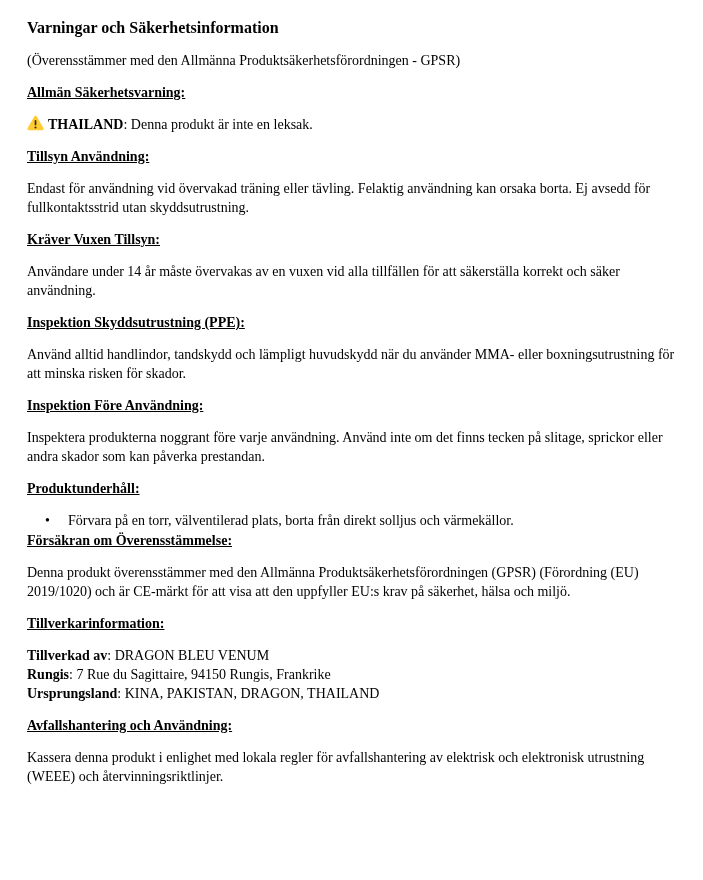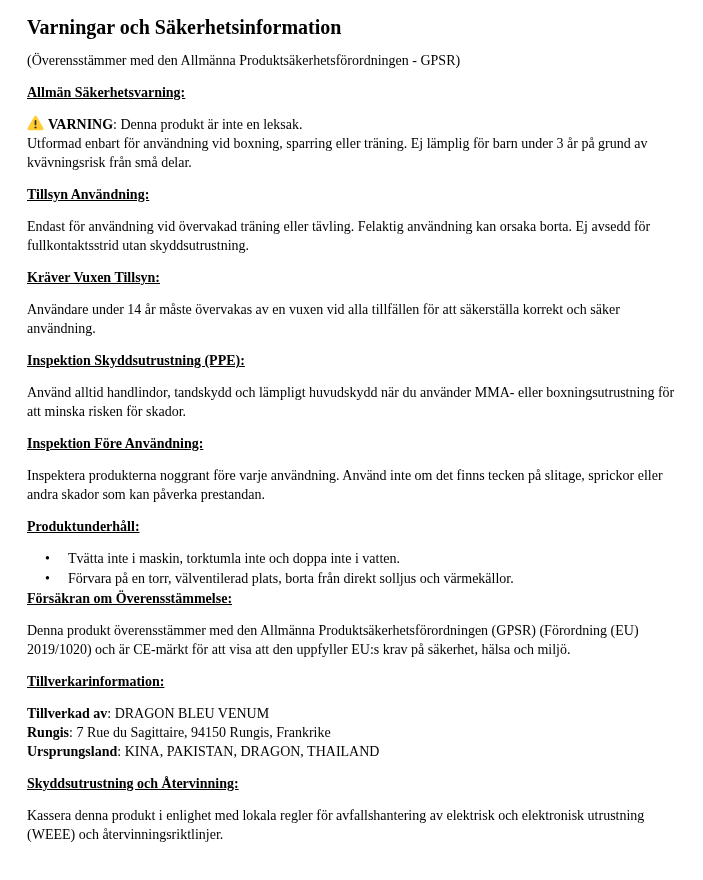--- a/index.html
+++ b/index.html
@@ -10,21 +10,21 @@
     box-sizing: border-box;
     padding: 17px 13px 0 27px;
     font-family: "Liberation Serif", "DejaVu Serif", serif;
     font-size: 14px;
     line-height: 19px;
     color: #000000;
     -webkit-font-smoothing: antialiased;
   }
   p { margin: 0 0 13px 0; }
   .doc-title {
-    font-size: 20px;
+    font-size: 16px;
     font-weight: bold;
     line-height: 21px;
     margin-bottom: 13px;
   }
   .heading { font-weight: bold; text-decoration: underline; }
   b, .bold { font-weight: bold; }
   ul.bullets {
     margin: 0;
     padding: 0;
     list-style: none;
@@ -55,48 +55,46 @@
 
 <p>(Överensstämmer med den Allmänna Produktsäkerhetsförordningen - GPSR)</p>
 
 <p class="heading">Allmän Säkerhetsvarning:</p>
 
 <p>
   <span class="warn-icon"><svg viewBox="0 0 24 22" width="17" height="16" aria-hidden="true">
         <path d="M10.2 1.7 L0.9 18.1 a2.1 2.1 0 0 0 1.8 3.1 h18.6 a2.1 2.1 0 0 0 1.8 -3.1 L13.8 1.7 a2.1 2.1 0 0 0 -3.6 0 z" fill="#ffcc32"></path>
         <rect x="10.8" y="6.6" width="2.4" height="7.6" rx="1.2" fill="#33261a"></rect>
         <circle cx="12" cy="17.3" r="1.5" fill="#33261a"></circle>
-      </svg></span><span class="bold">VARNING</span><span>: Denna produkt är inte en leksak.</span><br>
-  <span>Utformad enbart för användning vid boxning, sparring eller träning. Ej lämplig för barn under 3 år på grund av kvävningsrisk från små delar.</span>
+      </svg></span><span class="bold">THAILAND</span><span>: Denna produkt är inte en leksak.</span><br>
 </p>
 
 <p class="heading">Tillsyn Användning:</p>
 <p>Endast för användning vid övervakad träning eller tävling. Felaktig användning kan orsaka borta. Ej avsedd för fullkontaktsstrid utan skyddsutrustning.</p>
 
 <p class="heading">Kräver Vuxen Tillsyn:</p>
 <p>Användare under 14 år måste övervakas av en vuxen vid alla tillfällen för att säkerställa korrekt och säker användning.</p>
 
 <p class="heading">Inspektion Skyddsutrustning (PPE):</p>
 <p>Använd alltid handlindor, tandskydd och lämpligt huvudskydd när du använder MMA- eller boxningsutrustning för att minska risken för skador.</p>
 
 <p class="heading">Inspektion Före Användning:</p>
 <p>Inspektera produkterna noggrant före varje användning. Använd inte om det finns tecken på slitage, sprickor eller andra skador som kan påverka prestandan.</p>
 
 <p class="heading">Produktunderhåll:</p>
 
 <ul class="bullets">
-  <li>Tvätta inte i maskin, torktumla inte och doppa inte i vatten.</li>
   <li>Förvara på en torr, välventilerad plats, borta från direkt solljus och värmekällor.</li>
 </ul>
 
 <p class="heading">Försäkran om Överensstämmelse:</p>
 <p>Denna produkt överensstämmer med den Allmänna Produktsäkerhetsförordningen (GPSR) (Förordning (EU) 2019/1020) och är CE-märkt för att visa att den uppfyller EU:s krav på säkerhet, hälsa och miljö.</p>
 
 <p class="heading">Tillverkarinformation:</p>
 
 <p>
   <span class="bold">Tillverkad av</span><span>: DRAGON BLEU VENUM</span><br>
   <span class="bold">Rungis</span><span>: 7 Rue du Sagittaire, 94150 Rungis, Frankrike</span><br>
   <span class="bold">Ursprungsland</span><span>: KINA, PAKISTAN, DRAGON, THAILAND</span>
 </p>
 
-<p class="heading">Skyddsutrustning och Återvinning:</p>
+<p class="heading">Avfallshantering och Användning:</p>
 <p>Kassera denna produkt i enlighet med lokala regler för avfallshantering av elektrisk och elektronisk utrustning (WEEE) och återvinningsriktlinjer.</p>
 
 </body></html>

